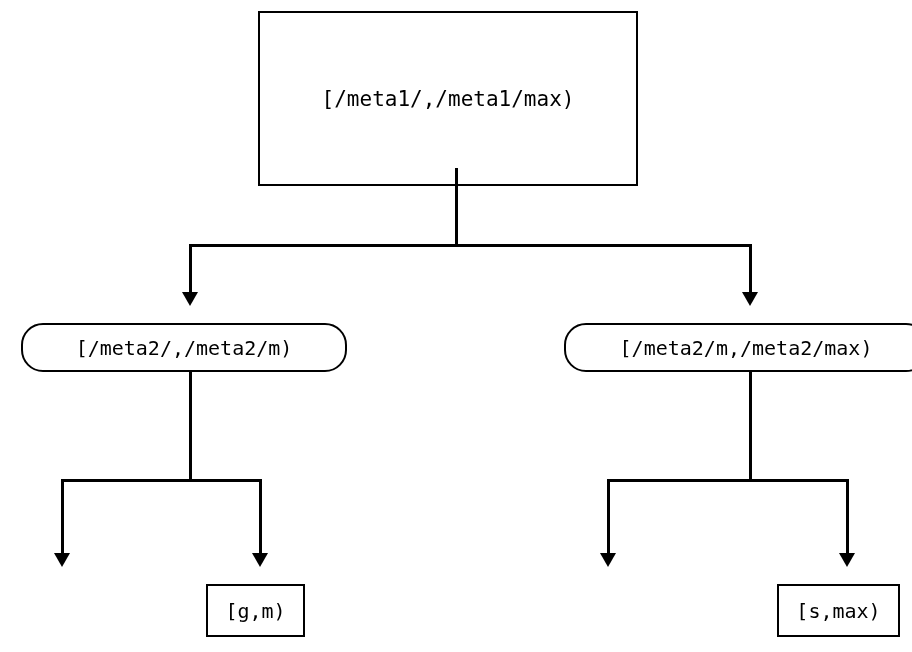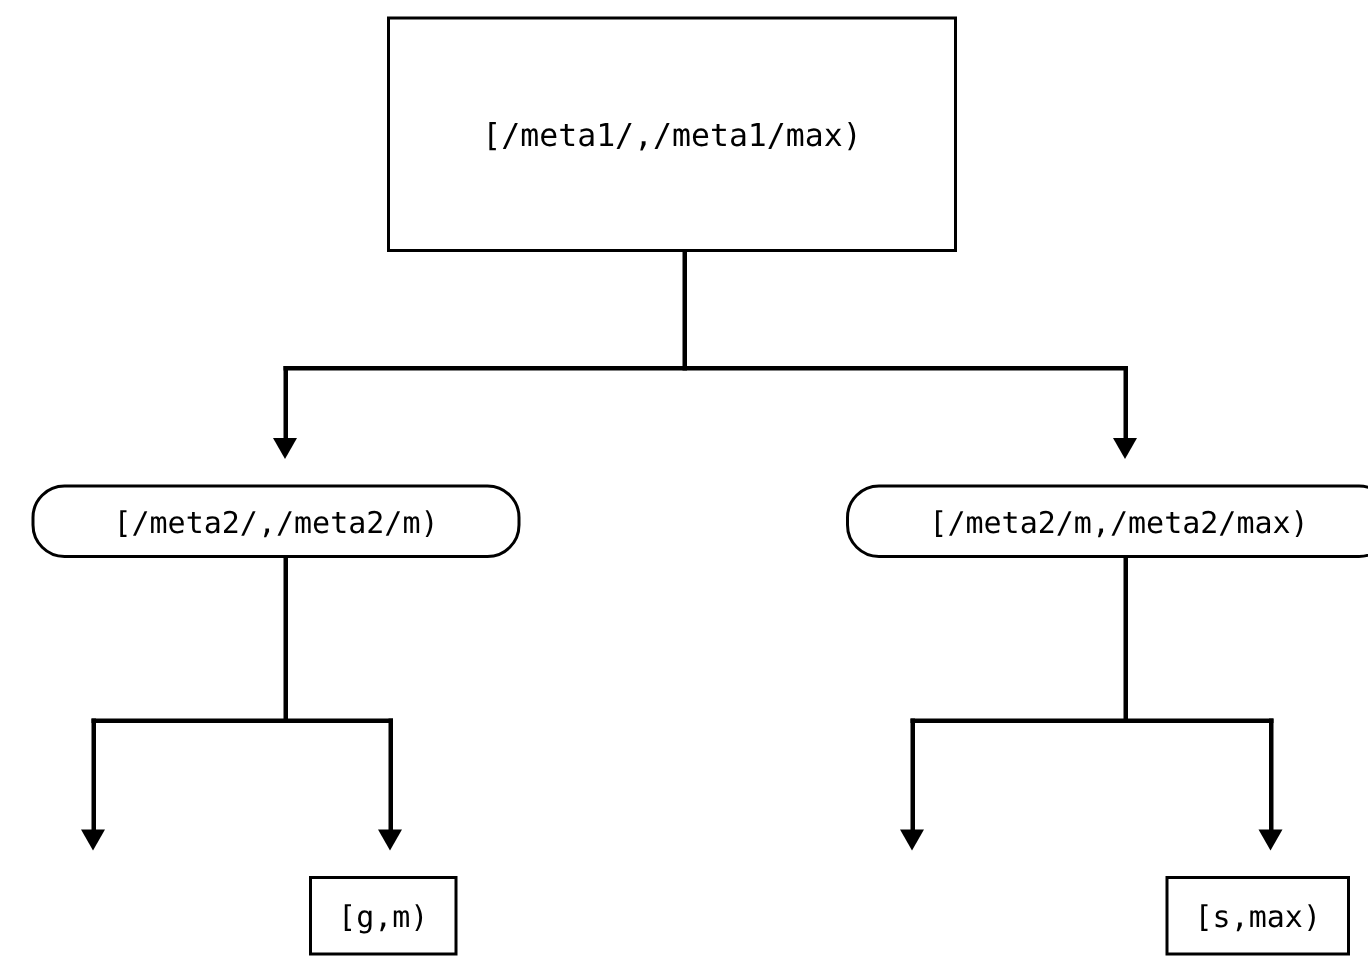--- a/index.html
+++ b/index.html
@@ -27,21 +27,21 @@
     justify-content: center;
     color: #000000;
     font-family: "DejaVu Sans Mono", "Liberation Mono", monospace;
     white-space: pre;
     letter-spacing: 0px;
   }
   .node-root {
     left: 258px;
     top: 11px;
     width: 380px;
-    height: 157px;
+    height: 175px;
     font-size: 21px;
   }
   .node-mid {
     top: 323px;
     height: 49px;
     font-size: 20px;
     border-radius: 22px;
   }
   .node-mid-left  { left: 21px;  width: 326px; }
   .node-mid-right { left: 564px; width: 364px; }

